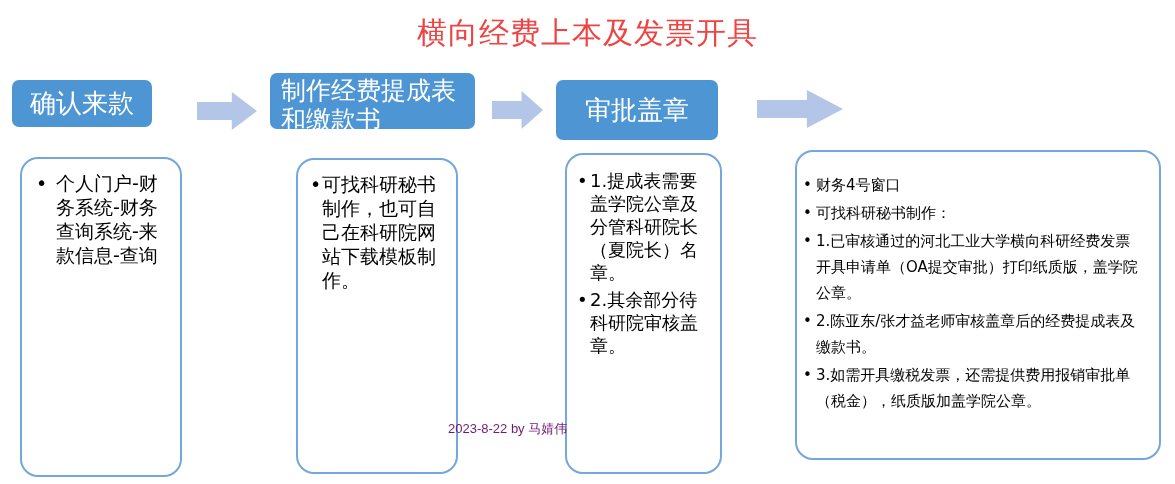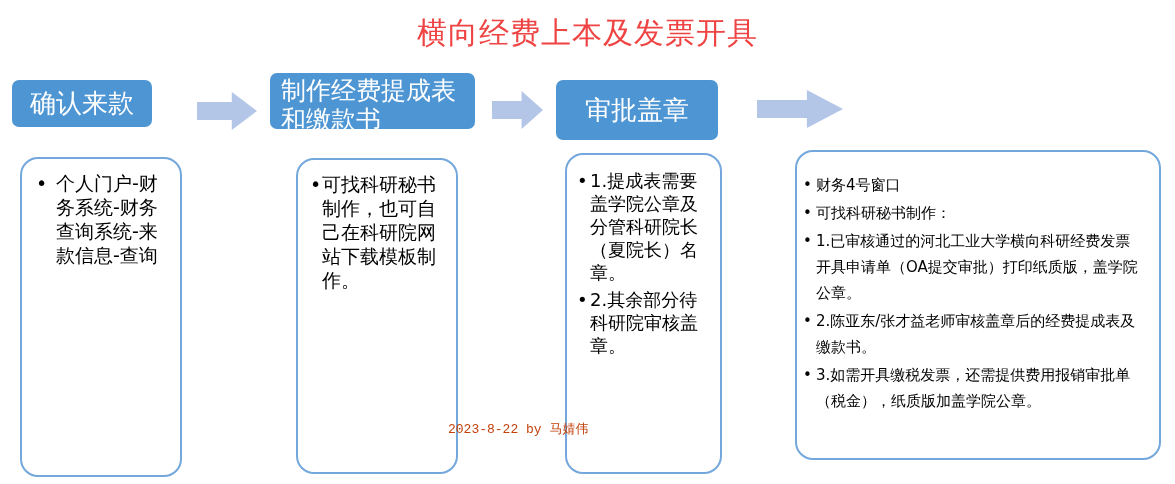--- a/index.html
+++ b/index.html
@@ -61,22 +61,22 @@
   .box2 li{padding-left:12px;}
   .box3{left:565px;top:153px;width:157px;height:321px;padding:14px 6px 0 10px;
         font-size:18px;line-height:23px;}
   .box3 li{padding-left:13px;margin-bottom:4px;}
   .box4{left:795px;top:150px;width:366px;height:310px;padding:20px 14px 0 6px;
         font-size:15px;line-height:26px;}
   .box4 li{padding-left:13px;}
   
   .footer{
     position:absolute;left:448px;top:420px;
-    font-family:Liberation Mono, monospace;
-    font-size:13px;color:#c2410c;white-space:nowrap;z-index:5;
+    font-family:Liberation Sans, sans-serif;
+    font-size:13px;color:#701a75;white-space:nowrap;z-index:5;
   }
 </style>
 </head>
 <body>
 
 <div class="canvas">
 
   <h1 class="title">横向经费上本及发票开具</h1>
 
   <div class="hdr hdr1">

